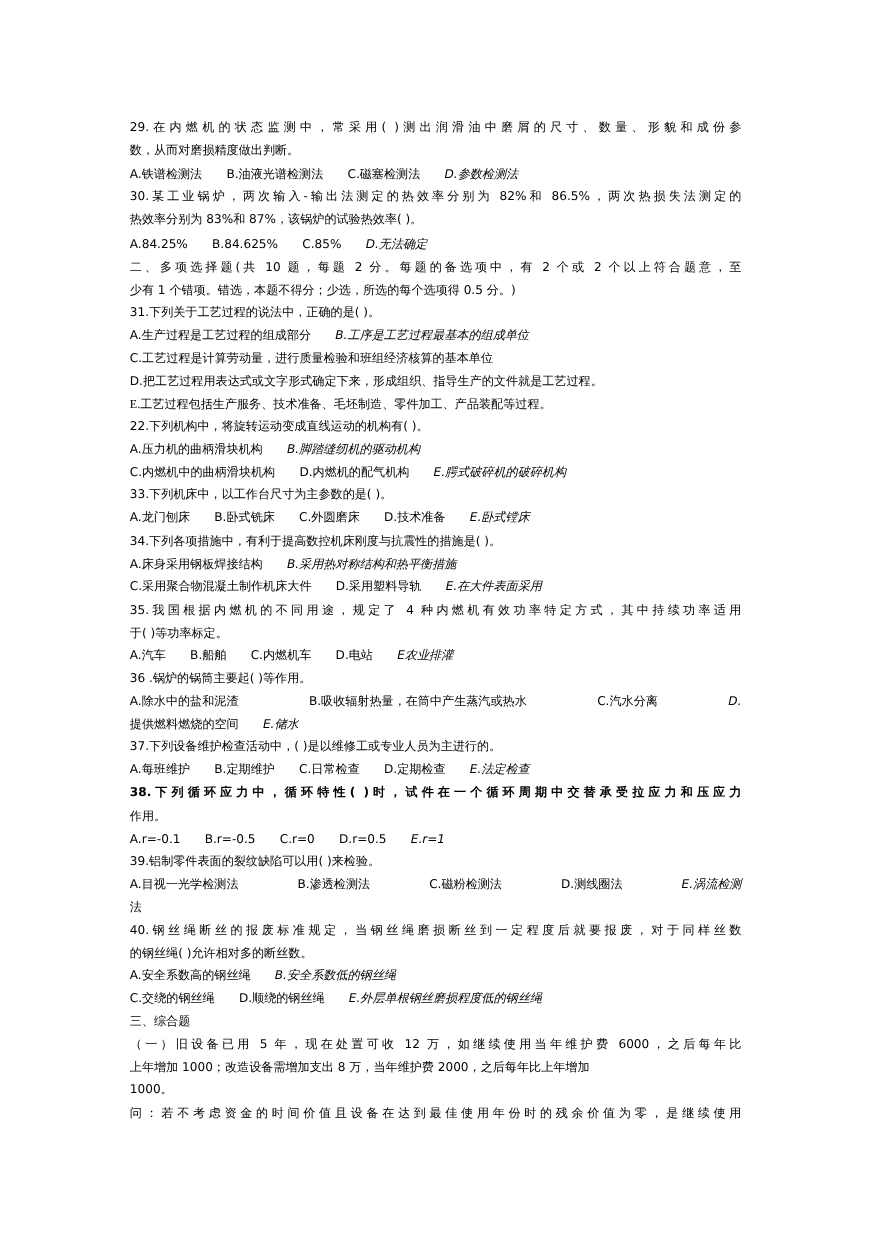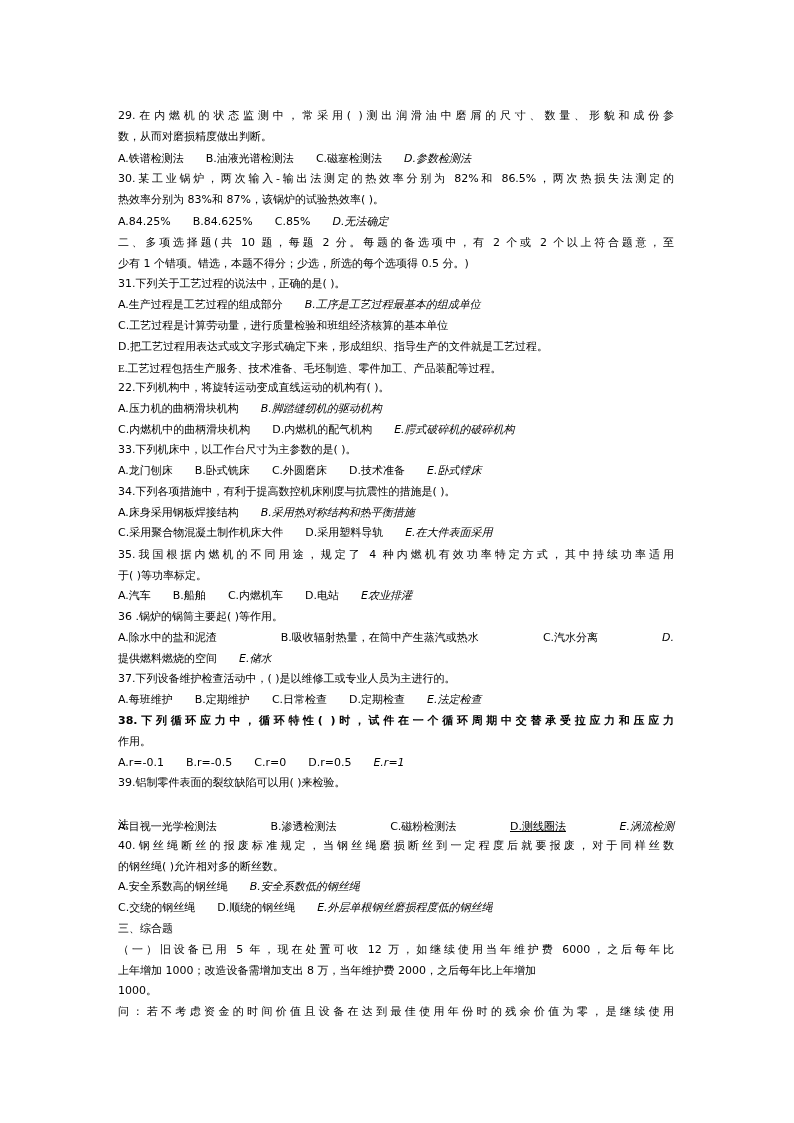--- a/index.html
+++ b/index.html
@@ -41,21 +41,21 @@
     <div class="line" style="top: 490px;"><span class="opt">A.汽车</span><span class="opt">B.船舶</span><span class="opt">C.内燃机车</span><span class="opt">D.电站</span><span class="opt">E农业排灌</span></div>
     <div class="line" style="top: 511px;">36 .锅炉的锅筒主要起(      )等作用。</div>
     <div class="line just" style="top: 532px;"><span class="opt" style="margin-right: 0px;">A.除水中的盐和泥渣</span> <span class="opt" style="margin-right: 0px;">B.吸收辐射热量，在筒中产生蒸汽或热水</span> <span class="opt" style="margin-right: 0px;">C.汽水分离</span> <span class="opt" style="margin-right: 0px;">D.</span></div>
     <div class="line" style="top: 553px;"><span class="opt">提供燃料燃烧的空间</span><span class="opt">E.储水</span></div>
     <div class="line" style="top: 573px;">37.下列设备维护检查活动中，(      )是以维修工或专业人员为主进行的。</div>
     <div class="line" style="top: 594px;"><span class="opt">A.每班维护</span><span class="opt">B.定期维护</span><span class="opt">C.日常检查</span><span class="opt">D.定期检查</span><span class="opt">E.法定检查</span></div>
     <div class="line just" style="top: 615px; font-weight: bold;">38.下列循环应力中，循环特性(      )时，试件在一个循环周期中交替承受拉应力和压应力</div>
     <div class="line" style="top: 636px;">作用。</div>
     <div class="line" style="top: 657px;"><span class="opt">A.r=-0.1</span><span class="opt">B.r=-0.5</span><span class="opt">C.r=0</span><span class="opt">D.r=0.5</span><span class="opt">E.r=1</span></div>
     <div class="line" style="top: 677px;">39.铝制零件表面的裂纹缺陷可以用(      )来检验。</div>
-    <div class="line just" style="top: 698px;"><span class="opt" style="margin-right: 0px;">A.目视一光学检测法</span> <span class="opt" style="margin-right: 0px;">B.渗透检测法</span> <span class="opt" style="margin-right: 0px;">C.磁粉检测法</span> <span class="opt" style="margin-right: 0px; text-decoration: underline;">D.测线圈法</span> <span class="opt" style="margin-right: 0px; margin-top: 23px;">E.涡流检测</span></div>
+    <div class="line just" style="top: 698px;"><span class="opt" style="margin-right: 0px;">A.目视一光学检测法</span> <span class="opt" style="margin-right: 0px;">B.渗透检测法</span> <span class="opt" style="margin-right: 0px;">C.磁粉检测法</span> <span class="opt" style="margin-right: 0px;">D.测线圈法</span> <span class="opt" style="margin-right: 0px;">E.涡流检测</span></div>
     <div class="line" style="top: 719px;">法</div>
     <div class="line just" style="top: 740px;">40.钢丝绳断丝的报废标准规定，当钢丝绳磨损断丝到一定程度后就要报废，对于同样丝数</div>
     <div class="line" style="top: 761px;">的钢丝绳(      )允许相对多的断丝数。</div>
     <div class="line" style="top: 781px;"><span class="opt">A.安全系数高的钢丝绳</span><span class="opt">B.安全系数低的钢丝绳</span></div>
     <div class="line" style="top: 802px;"><span class="opt">C.交绕的钢丝绳</span><span class="opt">D.顺绕的钢丝绳</span><span class="opt">E.外层单根钢丝磨损程度低的钢丝绳</span></div>
     <div class="line" style="top: 823px; text-align: right;">三、综合题</div>
     <div class="line just" style="top: 844px;">（一）旧设备已用 5 年，现在处置可收 12 万，如继续使用当年维护费 6000，之后每年比</div>
     <div class="line" style="top: 865px;">上年增加 1000；改造设备需增加支出 8 万，当年维护费 2000，之后每年比上年增加</div>
     <div class="line" style="top: 885px;">1000。</div>
     <div class="line just" style="top: 906px;">问：若不考虑资金的时间价值且设备在达到最佳使用年份时的残余价值为零，是继续使用</div>

